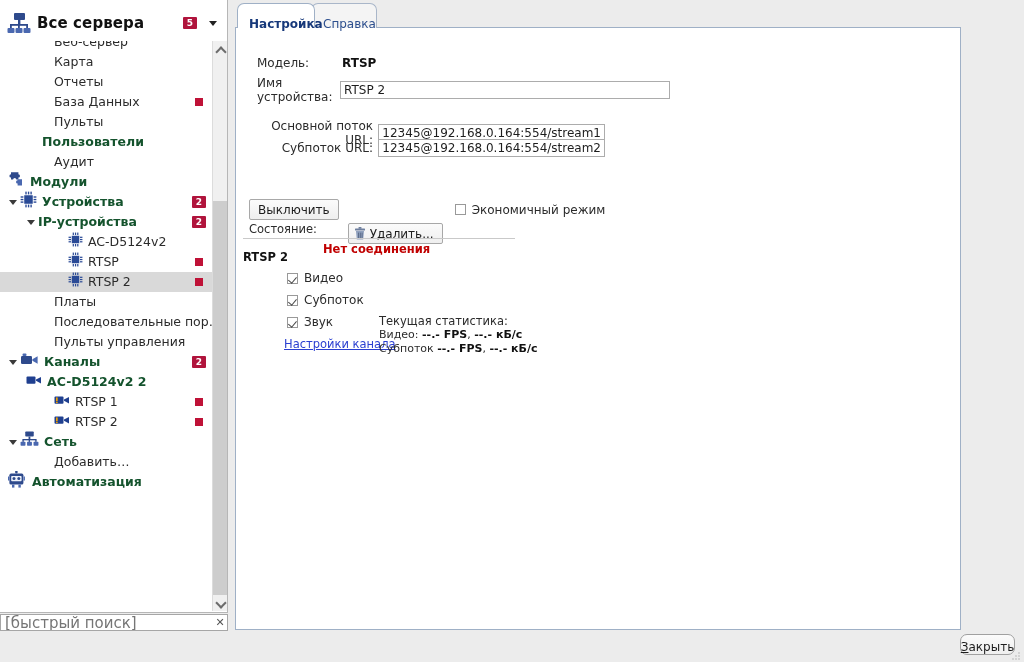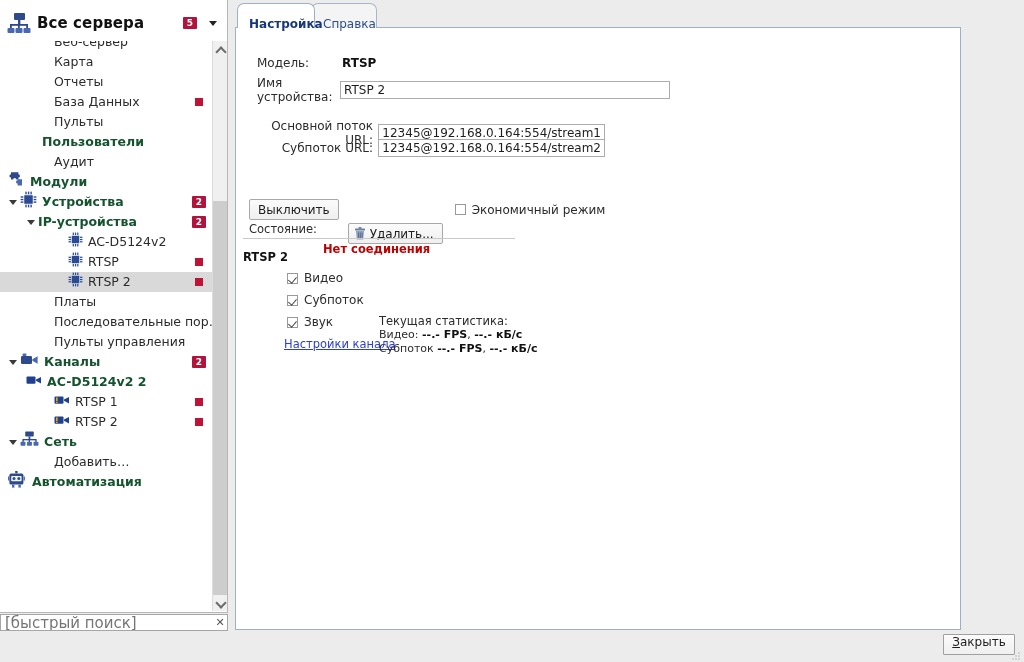--- a/index.html
+++ b/index.html
@@ -113,23 +113,23 @@
 
   .hr{position:absolute;left:243px;top:237px;width:270px;height:1px;background:#c9c9c9;}
   .sect-title{position:absolute;left:243px;top:250px;font-size:11.5px;font-weight:bold;color:#111;}
 
   .stat-ttl{font-size:11.5px;color:#2b2b2b;text-align:center;}
   .stat-line{font-size:11px;color:#2b2b2b;white-space:nowrap;}
   .stat-line b{font-weight:bold;color:#111;}
   .link{font-size:11.5px;color:#2a3fd0;text-decoration:underline;}
 
   .footer-btn{
-    position:absolute;right:9px;top:634px;width:72px;height:21px;
-    background:linear-gradient(#fbfbfb,#efefef);border:1px solid #a0a0a0;border-radius:1px;
-    font-size:12px;color:#1d1d1d;display:flex;align-items:flex-start;justify-content:center;box-sizing:border-box;
+    position:absolute;right:9px;top:634px;width:55px;height:21px;
+    background:linear-gradient(#fbfbfb,#efefef);border:1px solid #a0a0a0;border-radius:7px;
+    font-size:12px;color:#1d1d1d;display:flex;align-items:flex-end;justify-content:center;box-sizing:border-box;
   }
   .footer-btn u{text-decoration:underline;}
   .grip{position:absolute;right:3px;bottom:2px;width:10px;height:10px;opacity:.45;}
 </style>
 </head>
 <body>
 
 <div class="app">
 
   <div class="left-pane">

